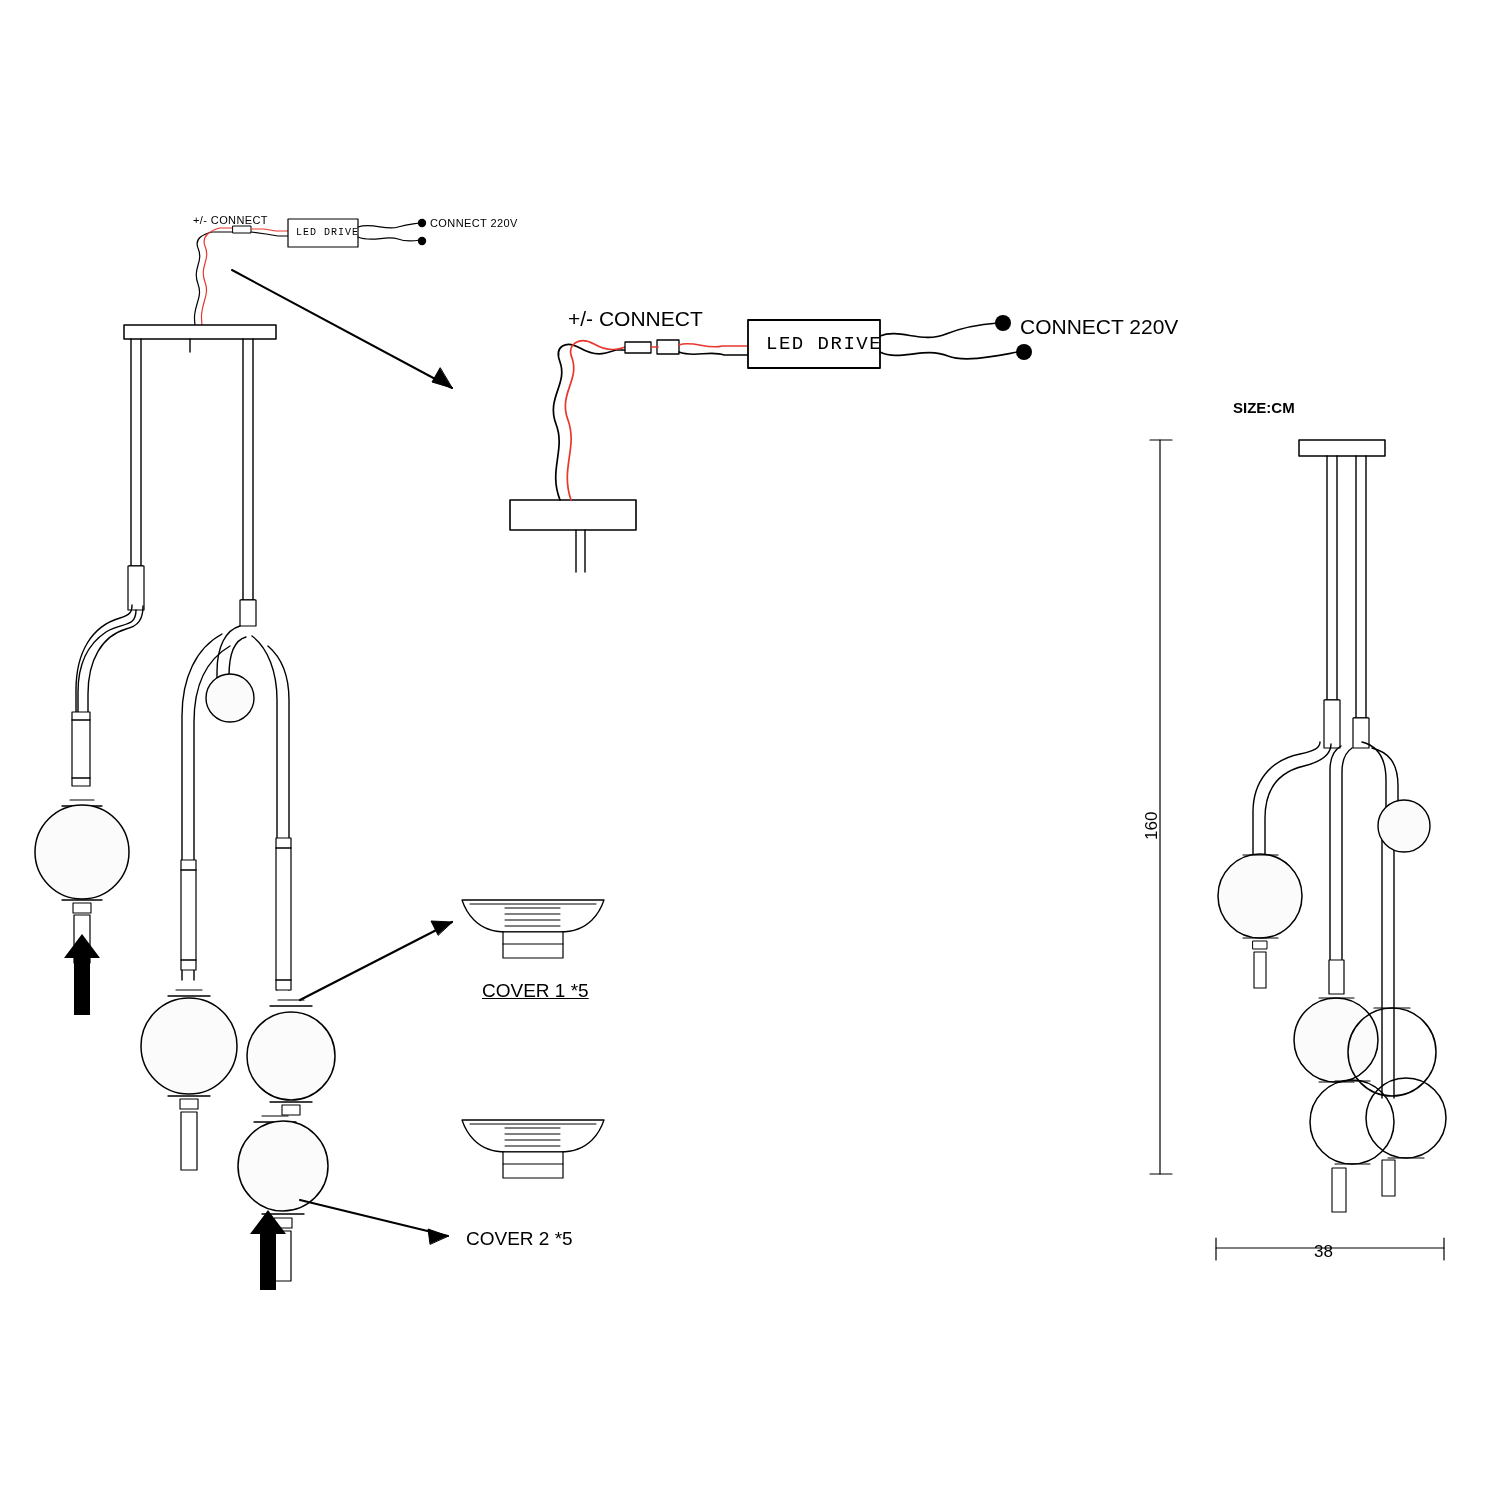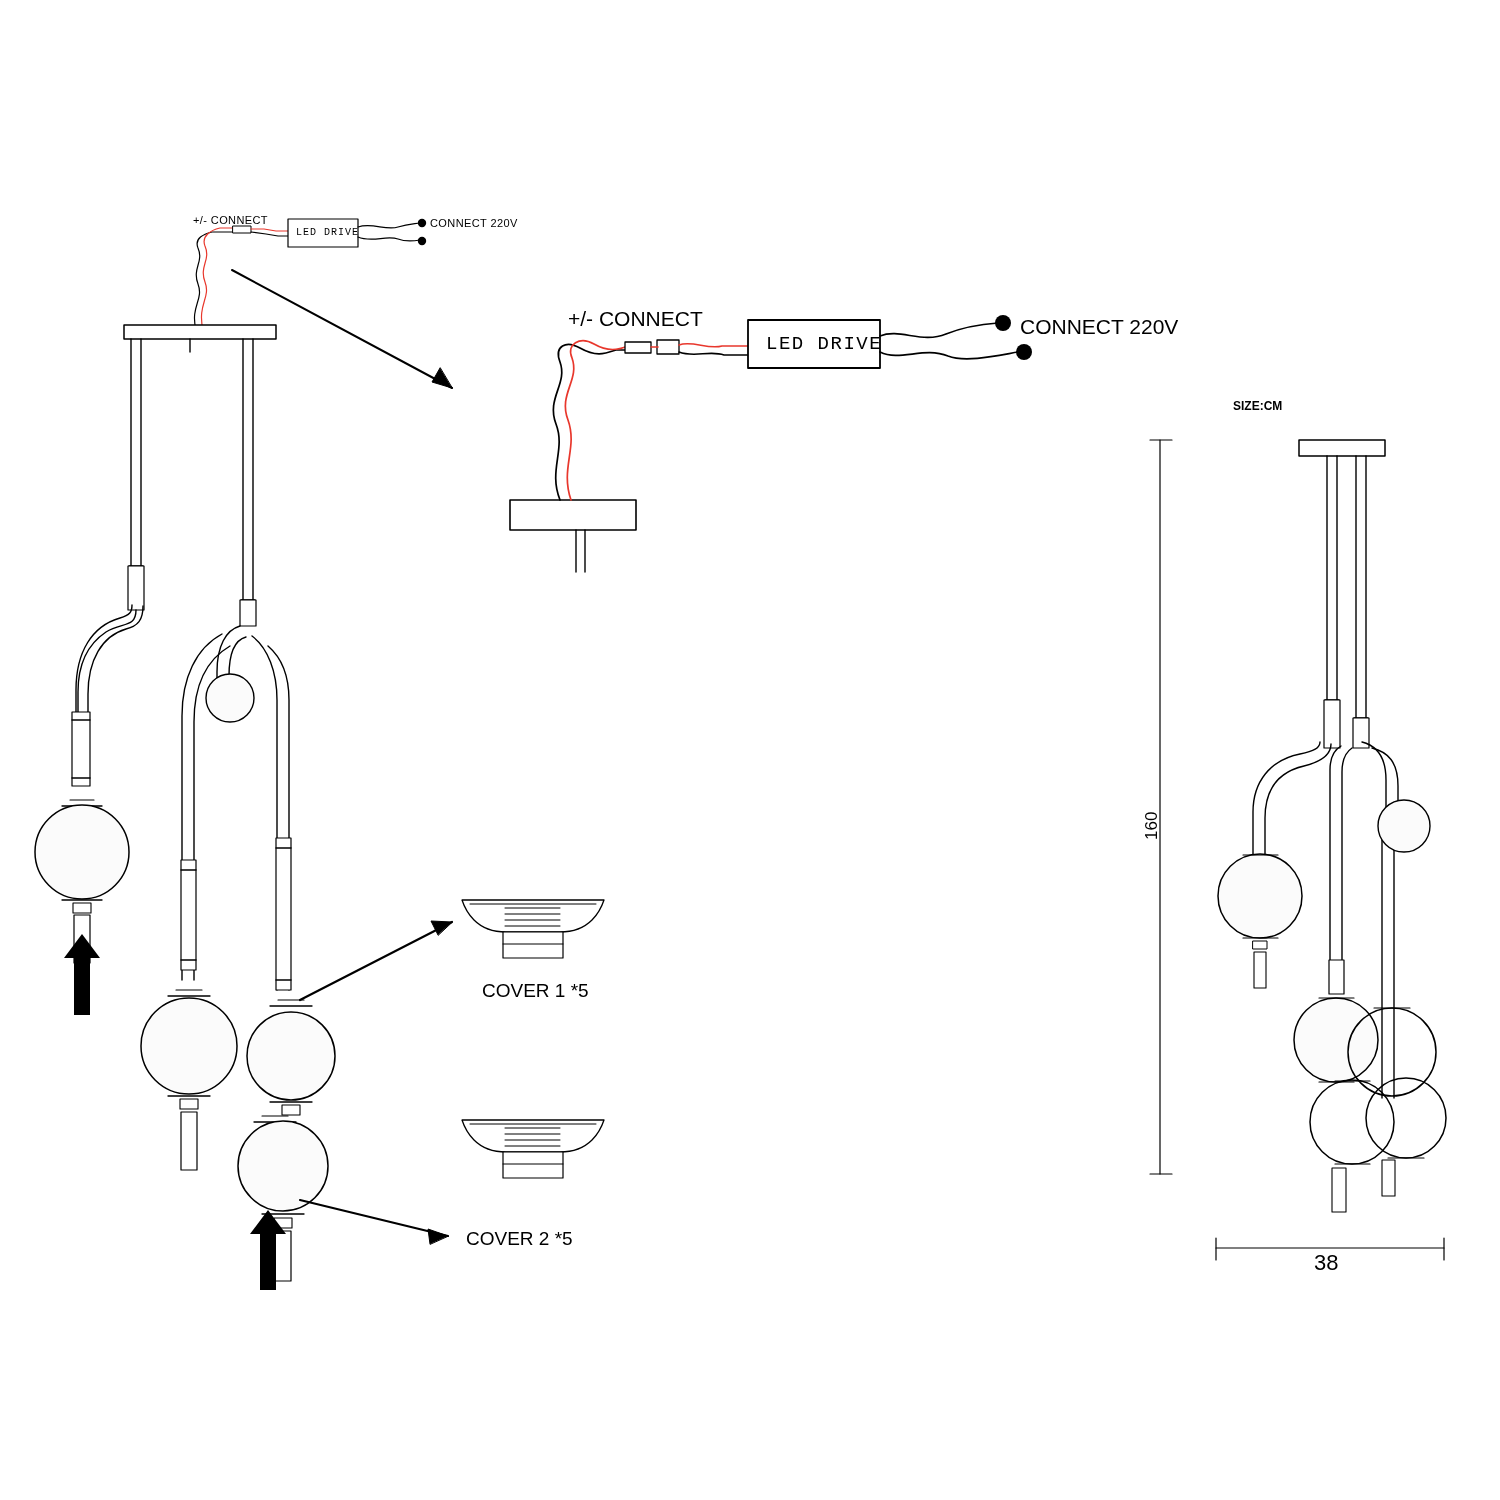--- a/index.html
+++ b/index.html
@@ -42,26 +42,25 @@
   }
   .lbl-mono-big {
     font-family: "Liberation Mono", monospace;
     font-size: 19px;
     letter-spacing: 1.5px;
   }
   .lbl-cover {
     font-size: 19px;
   }
   .lbl-size {
-    font-size: 12px;
+    font-size: 15px;
     font-weight: bold;
   }
   .lbl-dim {
-    font-size: 22px;
-    margin-top: 8px;
+    font-size: 17px;
   }
   .lbl-dim-vert {
     font-size: 17px;
     transform: rotate(-90deg);
     transform-origin: left top;
   }
 </style>
 </head>
 <body>
 
@@ -295,21 +294,21 @@
   <div class="lbl lbl-small-mono" style="left:296px; top:227px;">LED DRIVE</div>
 
   <div class="lbl lbl-small-connect" style="left:430px; top:217px;">CONNECT 220V</div>
 
   <div class="lbl lbl-big" style="left:568px; top:307px;">+/- CONNECT</div>
 
   <div class="lbl lbl-mono-big" style="left:766px; top:333px;">LED DRIVE</div>
 
   <div class="lbl lbl-big" style="left:1020px; top:315px;">CONNECT 220V</div>
 
-  <div class="lbl lbl-cover" style="left:482px; top:980px;">COVER 1 *5</div>
+  <div class="lbl lbl-cover" style="left:482px; top:980px;text-decoration:underline;">COVER 1 *5</div>
 
   <div class="lbl lbl-cover" style="left:466px; top:1228px;">COVER 2 *5</div>
 
   <div class="lbl lbl-size" style="left:1233px; top:399px;">SIZE:CM</div>
 
   <div class="lbl lbl-dim-vert" style="left:1142px; top:840px;">160</div>
 
   <div class="lbl lbl-dim" style="left:1314px; top:1242px;">38</div>
 
 </div>

